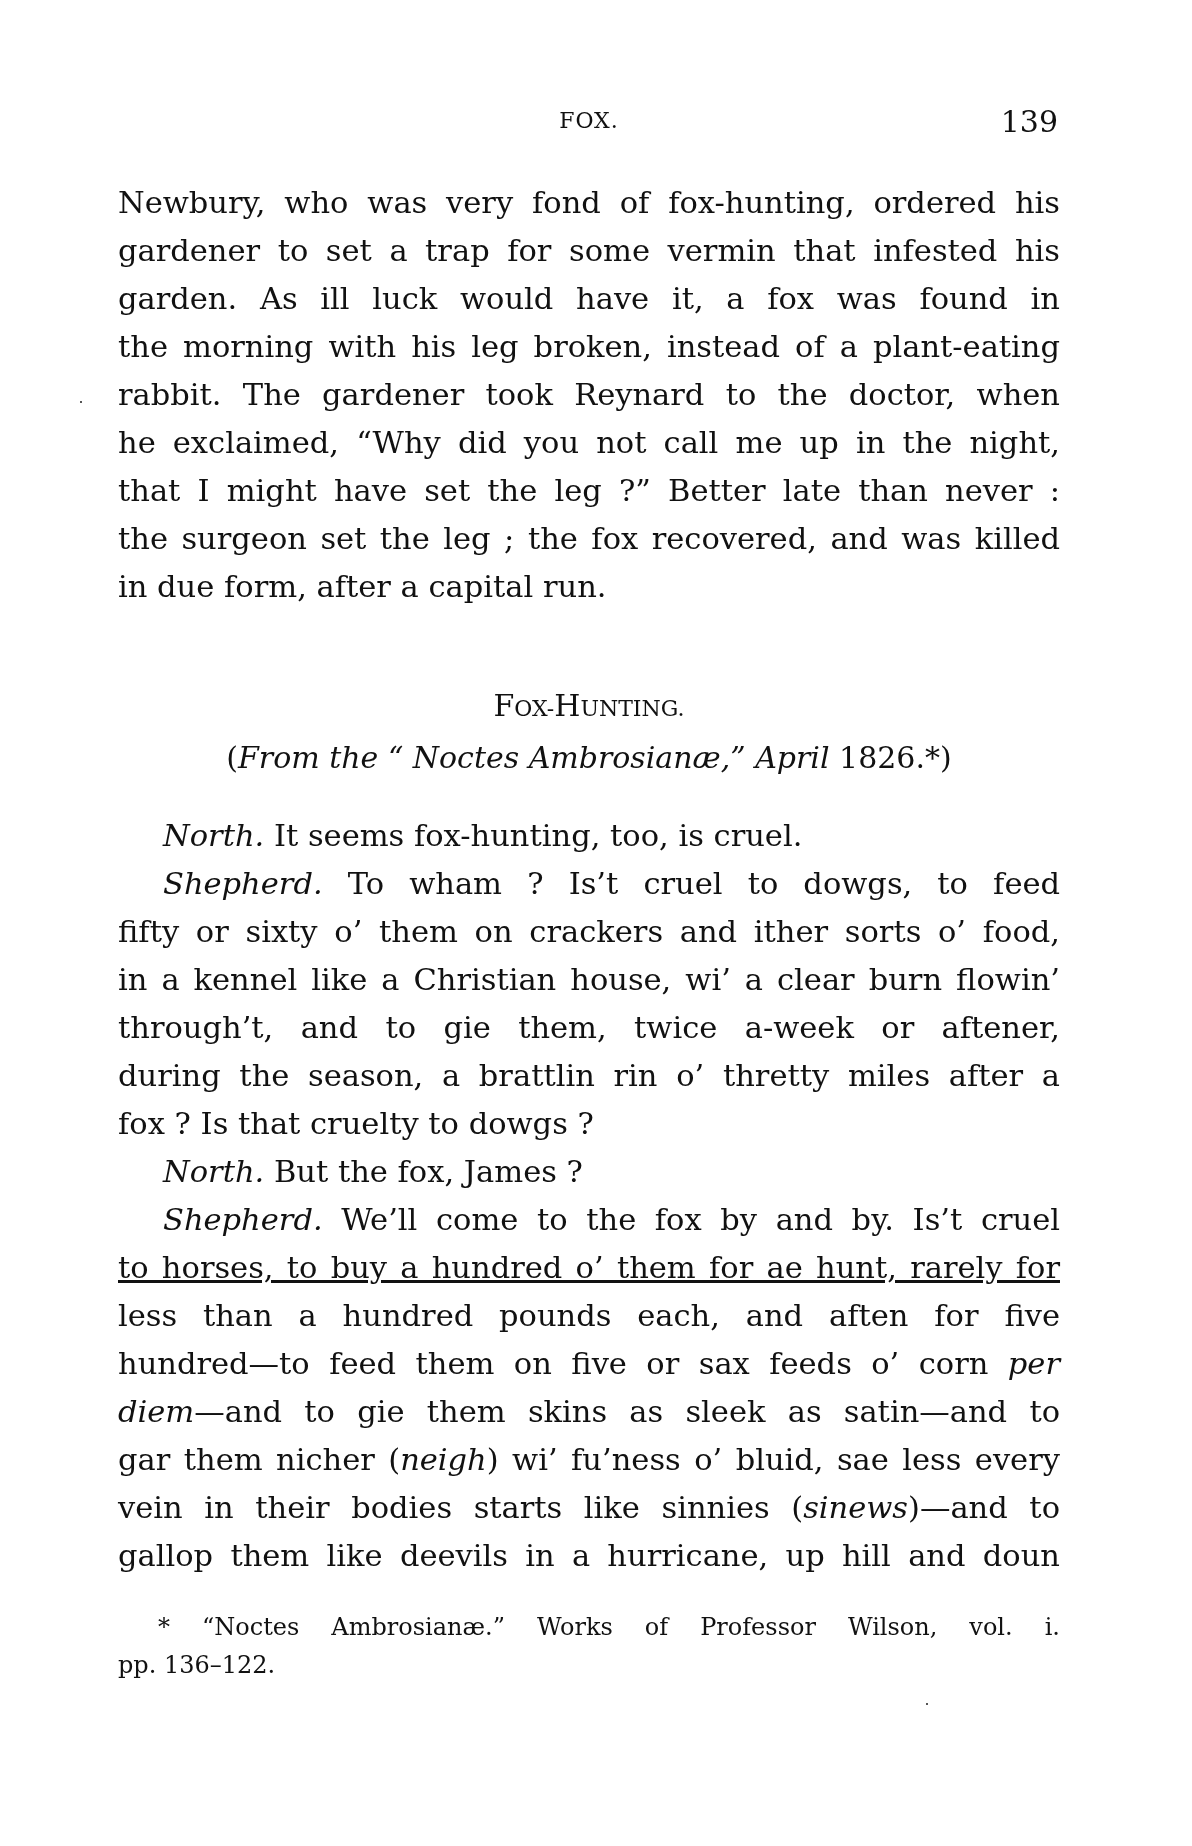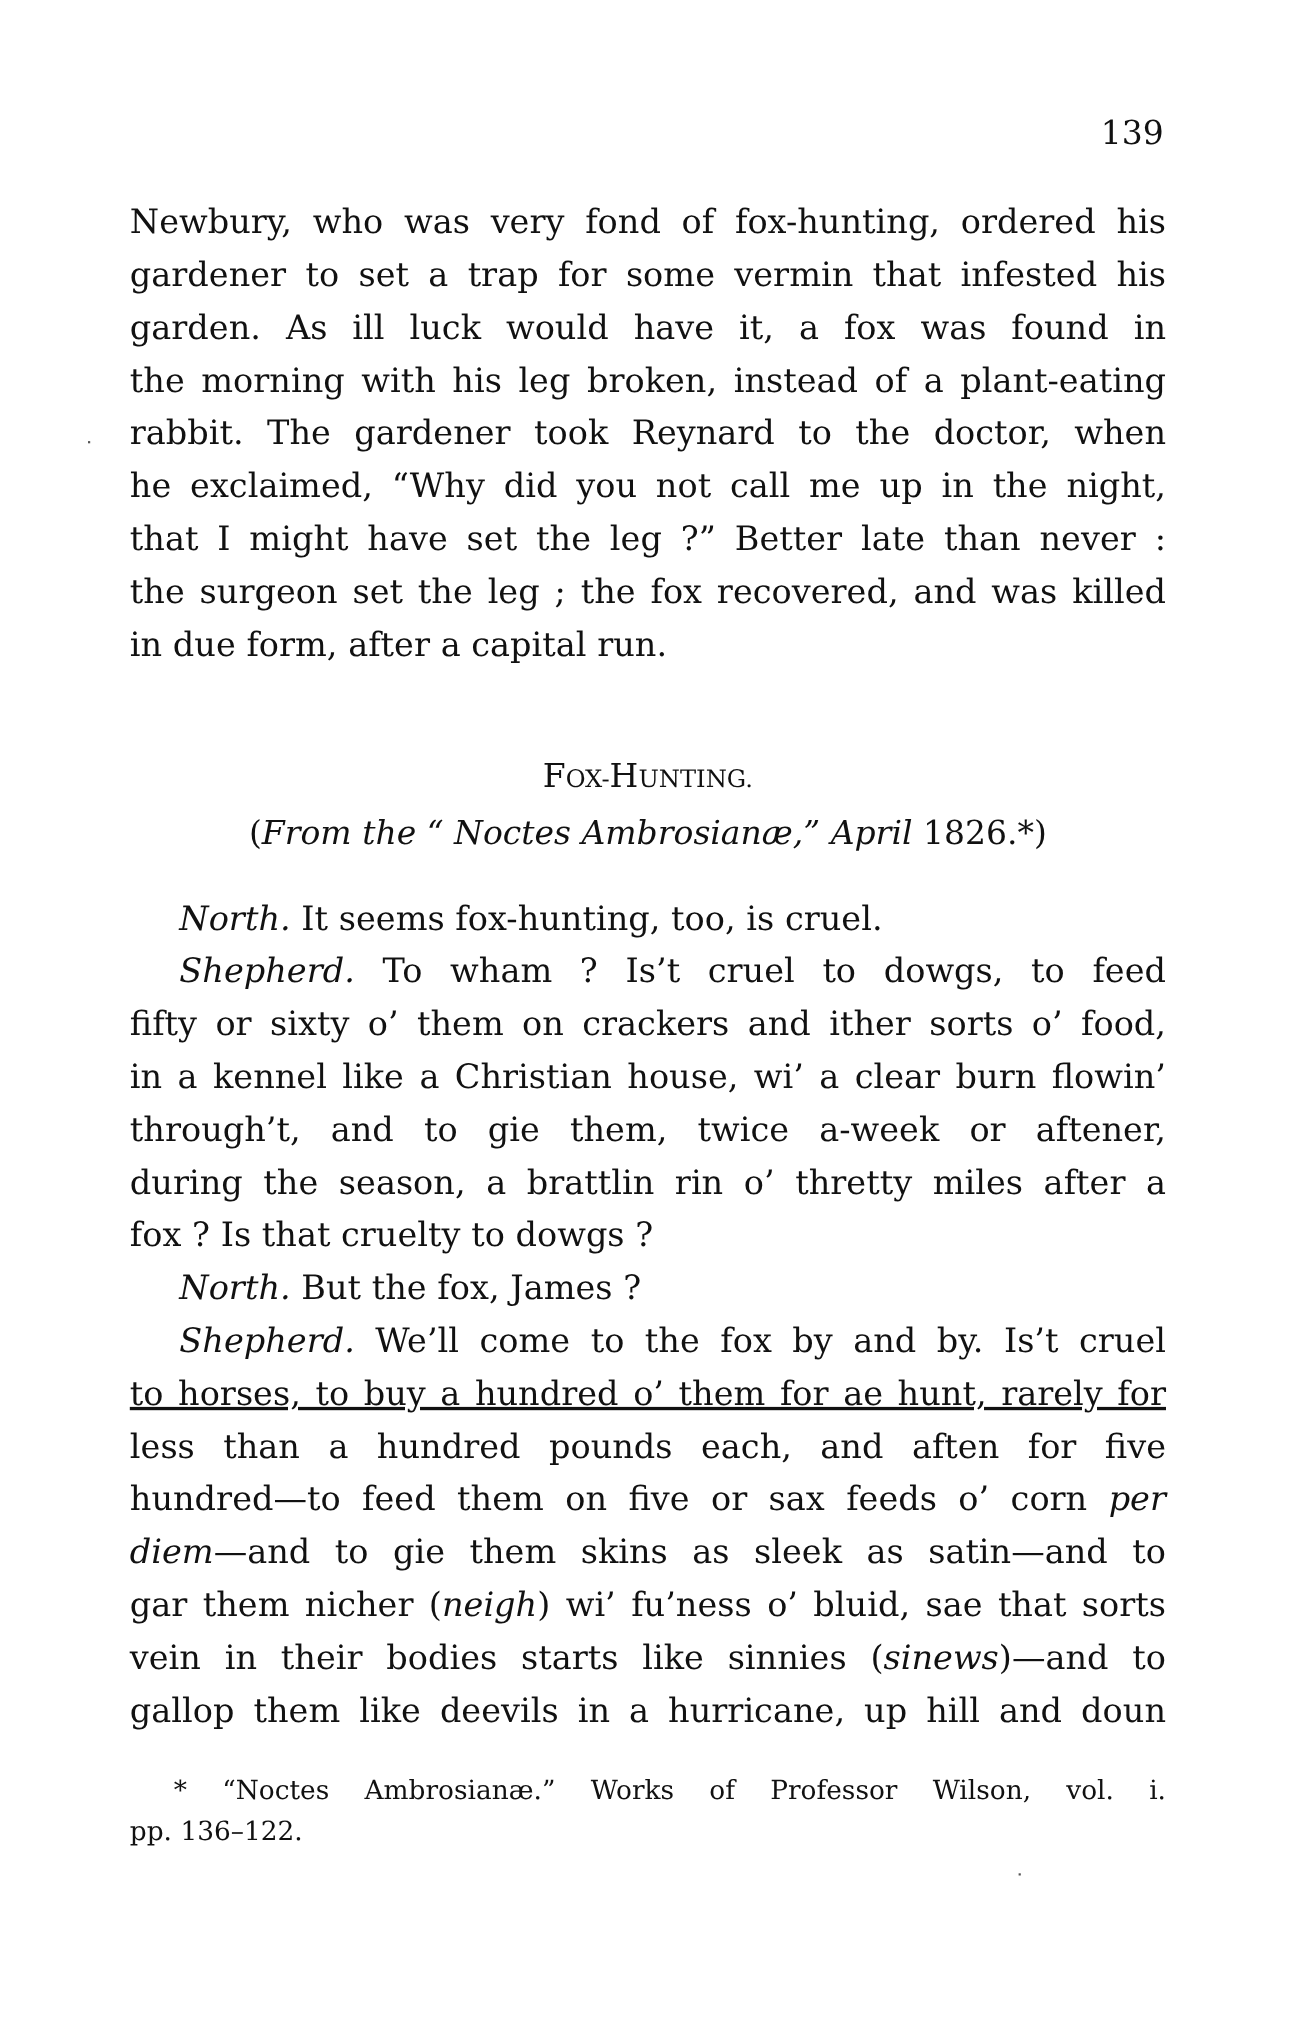--- a/index.html
+++ b/index.html
@@ -22,20 +22,21 @@
   .fn.indent { left: 158px; width: 902px; }
   .fn.last { text-align-last: left; }
   .speck { position: absolute; width: 2px; height: 2px; background: #555; }
 </style>
 </head>
 <body>
 
 <div class="page">
 
   <div class="running-head">
+    <div class="rh-title">FOX.</div>
     <div class="rh-num">139</div>
   </div>
 
   <div>
     <div class="line" style="top: 185px; white-space: normal;">Newbury, who was very fond of fox-hunting, ordered his</div>
     <div class="line" style="top: 233px; white-space: normal;">gardener to set a trap for some vermin that infested his</div>
     <div class="line" style="top: 281px; white-space: normal;">garden.  As ill luck would have it, a fox was found in</div>
     <div class="line" style="top: 329px; white-space: normal;">the morning with his leg broken, instead of a plant-eating</div>
     <div class="line" style="top: 377px; white-space: normal;">rabbit.  The gardener took Reynard to the doctor, when</div>
     <div class="line" style="top: 425px; white-space: normal;">he exclaimed, “Why did you not call me up in the night,</div>
@@ -71,21 +72,21 @@
     </div>
     <div class="line" style="top: 1250px; white-space: normal; text-decoration: underline;">to horses, to buy a hundred o’ them for ae hunt, rarely for</div>
     <div class="line" style="top: 1298px; white-space: normal;">less than a hundred pounds each, and aften for five</div>
     <div class="line" style="top: 1346px; white-space: normal;">
       <span>hundred—to feed them on five or sax feeds o’ corn </span><i>per</i>
     </div>
     <div class="line" style="top: 1394px; white-space: normal;">
       <i>diem</i><span>—and to gie them skins as sleek as satin—and to</span>
     </div>
     <div class="line" style="top: 1442px; white-space: normal;">
-      <span>gar them nicher (</span><i>neigh</i><span>) wi’ fu’ness o’ bluid, sae that sorts</span>
+      <span>gar them nicher (</span><i>neigh</i><span>) wi’ fu’ness o’ bluid, sae less every</span>
     </div>
     <div class="line" style="top: 1490px; white-space: normal;">
       <span>vein in their bodies starts like sinnies (</span><i>sinews</i><span>)—and to</span>
     </div>
     <div class="line" style="top: 1538px; white-space: normal;">gallop them like deevils in a hurricane, up hill and doun</div>
   </div>
 
   <div>
     <div class="fn indent" style="top: 1612px; white-space: normal;">* “Noctes Ambrosianæ.”  Works of Professor Wilson, vol. i.</div>
     <div class="fn last" style="top: 1650px; white-space: normal;">pp. 136–122.</div>

